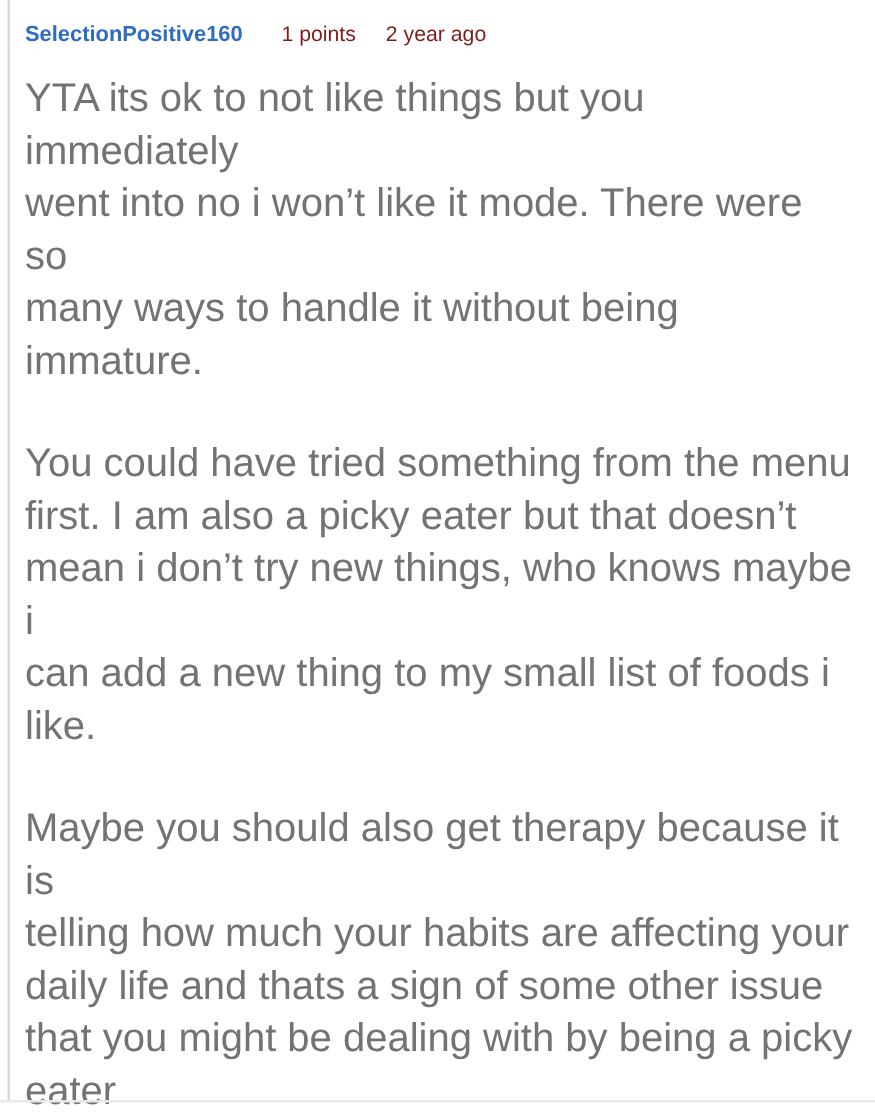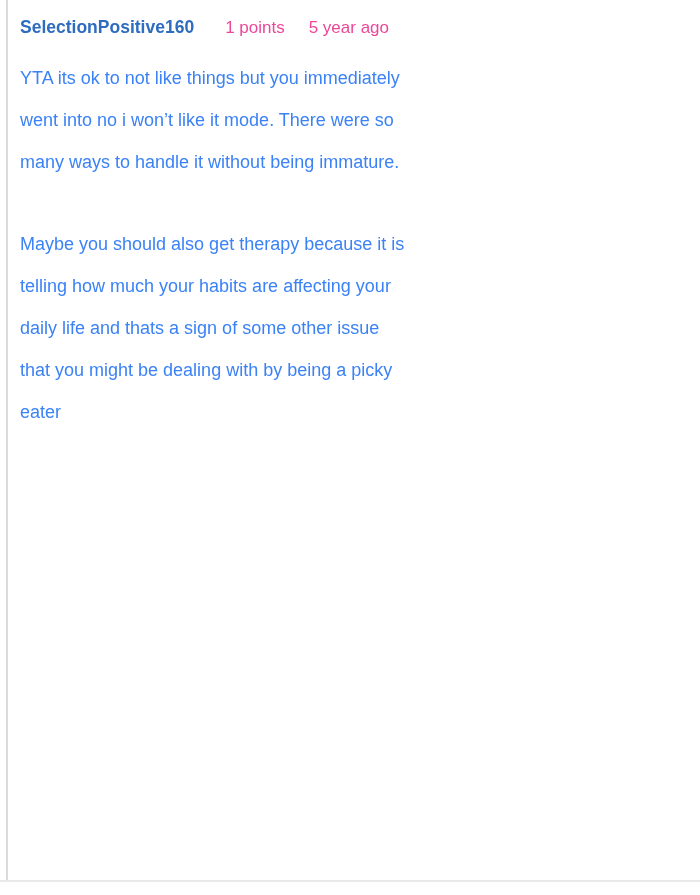--- a/index.html
+++ b/index.html
@@ -40,55 +40,60 @@
     white-space: nowrap;
   }
   .author {
     color: #2d6cbf;
     font-weight: bold;
     font-size: 17.5px;
     text-decoration: none;
     cursor: pointer;
   }
   .meta {
-    color: #ec4899;
+    color: #7f1d1d;
     font-size: 17px;
   }
   .points { margin-left: 31px; }
   .age    { margin-left: 24px; }
   .comment-body {
     margin-top: 18px;
-    color: #3b82f6;
-    font-size: 18px;
+    color: #737373;
+    font-size: 32px;
     line-height: 42px;
   }
   .comment-body p {
     margin: 0 0 40px 0;
     white-space: pre-line;
   }
   .comment-body p:last-child {
     margin-bottom: 16px;
   }
 </style>
 </head>
 <body>
 
 <div class="comment">
   <div class="thread-line"></div>
 
   <div class="comment-header">
     <a class="author">SelectionPositive160</a>
     <span class="meta points">1 points</span>
-    <span class="meta age">5 year ago</span>
+    <span class="meta age">2 year ago</span>
   </div>
 
   <div class="comment-body">
     <p>YTA its ok to not like things but you immediately
 went into no i won’t like it mode. There were so
 many ways to handle it without being immature.</p>
+    <p>You could have tried something from the menu
+first. I am also a picky eater but that doesn’t
+mean i don’t try new things, who knows maybe i
+can add a new thing to my small list of foods i
+like.</p>
     <p>Maybe you should also get therapy because it is
 telling how much your habits are affecting your
 daily life and thats a sign of some other issue
 that you might be dealing with by being a picky
 eater</p>
   </div>
 
   <div class="bottom-divider"></div>
 </div>
 

